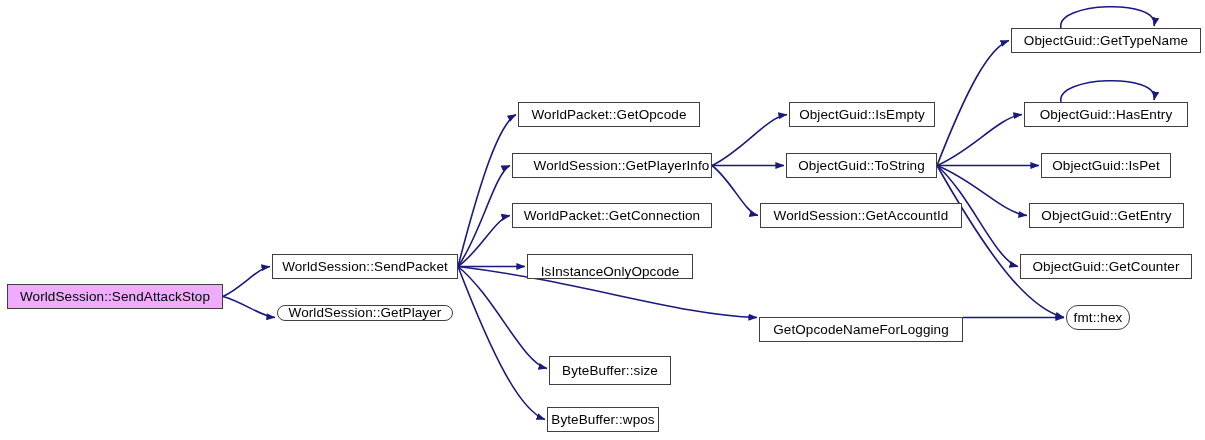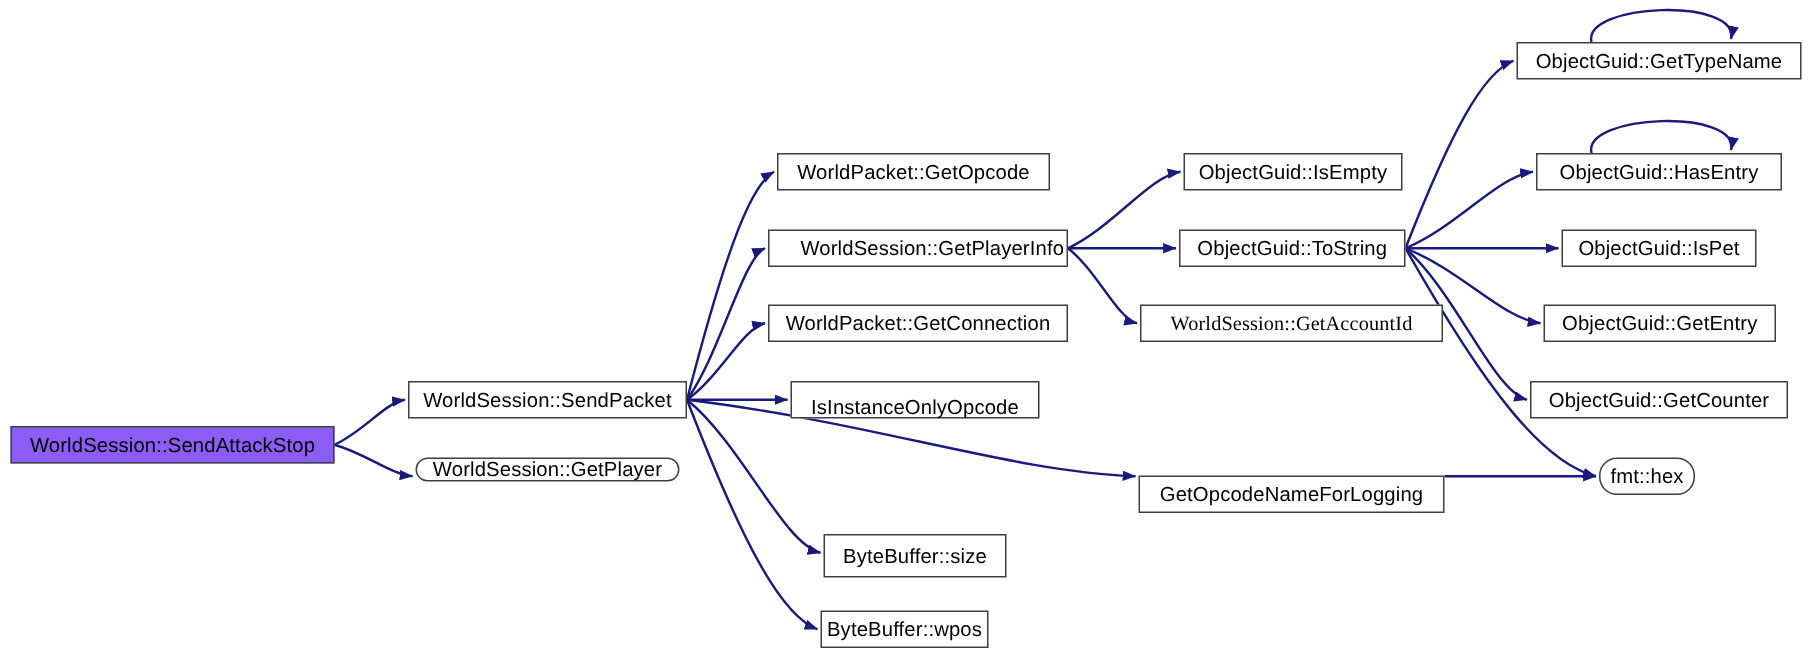--- a/index.html
+++ b/index.html
@@ -33,21 +33,21 @@
     font-size: 13.5px;
     line-height: 1;
     display: flex;
     align-items: center;
     justify-content: center;
     white-space: nowrap;
     letter-spacing: 0.1px;
     z-index: 2;
   }
   .gnode.highlight {
-    background: #8b5cf6;
+    background: #f0abfc;
     border: 1px solid #404040;
   }
   .gnode .label {
     display: block;
     padding: 0 7px;
   }
 </style>
 </head>
 <body>
 
@@ -111,21 +111,21 @@
       </div>
       <div class="gnode" style="left: 547px; top: 407px; width: 112px; height: 25px;">
         <span class="label">ByteBuffer::wpos</span>
       </div>
       <div class="gnode" style="left: 789px; top: 102px; width: 146px; height: 25px;">
         <span class="label">ObjectGuid::IsEmpty</span>
       </div>
       <div class="gnode" style="left: 786px; top: 153px; width: 151px; height: 25px;">
         <span class="label">ObjectGuid::ToString</span>
       </div>
-      <div class="gnode" style="left: 760px; top: 203px; width: 202px; height: 25px; font-family: Liberation Serif, serif;">
+      <div class="gnode" style="left: 760px; top: 203px; width: 202px; height: 25px;">
         <span class="label">WorldSession::GetAccountId</span>
       </div>
       <div class="gnode" style="left: 759px; top: 317px; width: 204px; height: 25px;">
         <span class="label">GetOpcodeNameForLogging</span>
       </div>
       <div class="gnode" style="left: 1011px; top: 28px; width: 190px; height: 25px;">
         <span class="label">ObjectGuid::GetTypeName</span>
       </div>
       <div class="gnode" style="left: 1024px; top: 102px; width: 164px; height: 25px;">
         <span class="label">ObjectGuid::HasEntry</span>

